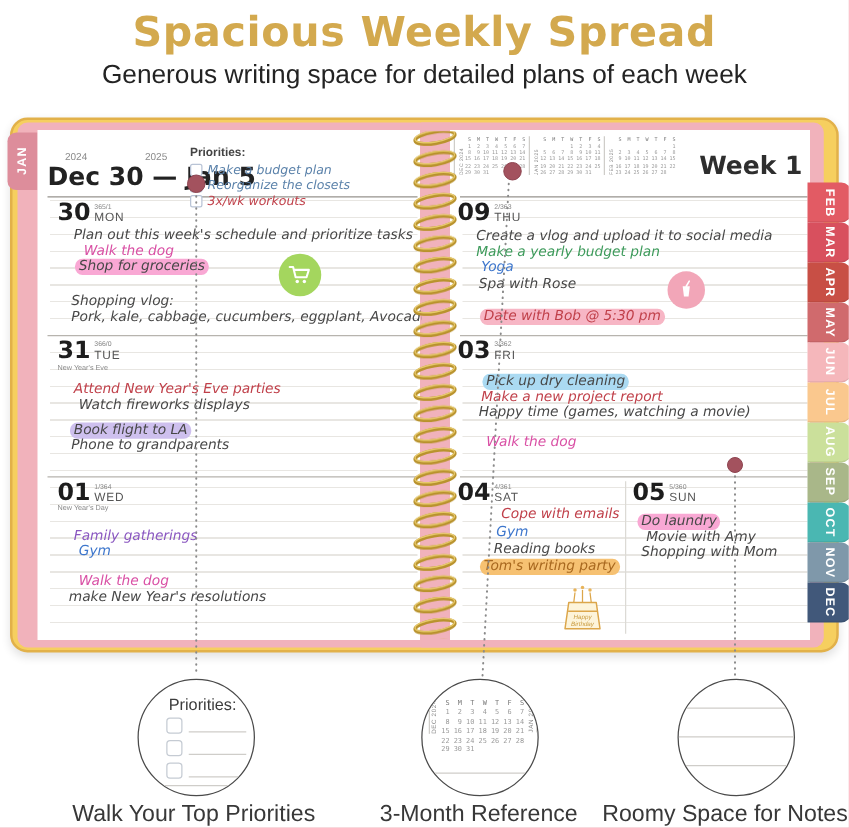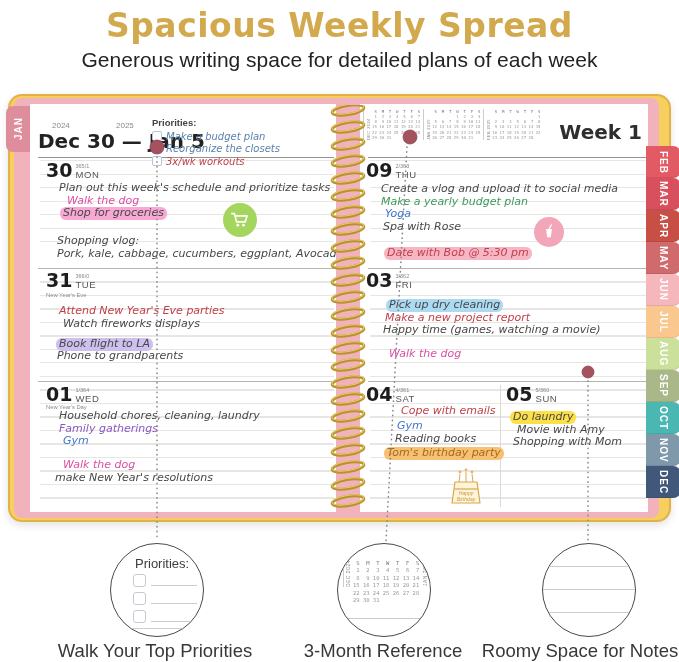--- a/index.html
+++ b/index.html
@@ -55,21 +55,21 @@
   .frac{font-style:normal;font-size:5.5px;color:#888;}
   .abbr{font-style:normal;font-size:9.5px;color:#555;letter-spacing:.6px;}
   .day-note{position:absolute;font-size:5.8px;color:#8a8a8a;}
 
   
   .hw{font-family:"DejaVu Sans", sans-serif;font-style:italic;font-size:11px;white-space:nowrap;}
   .entry{position:absolute;line-height:12.5px;padding:0 3px;border-radius:6px;}
   .ink-dark{color:#474747}.ink-pink{color:#d94fa4}.ink-red{color:#c0404a}.ink-green{color:#3c9a5a}
   .ink-blue{color:#3d76cc}.ink-purple{color:#8a57c0}.ink-slate{color:#5b82aa}.ink-brown{color:#a8681f}
   .hl-green{background:#f9a8d4}.hl-purple{background:#cec0ee}.hl-pink{background:#f7b6c5}
-  .hl-blue{background:#abdaf2}.hl-orange{background:#f6c172}.hl-teal{background:#fde047}
+  .hl-blue{background:#abdaf2}.hl-orange{background:#f6c172}.hl-teal{background:#f9a8d4}
 
   
   .icon-circle{position:absolute;border-radius:50%;display:flex;align-items:center;justify-content:center;}
   .cart{width:34px;height:34px;background:#a4d65e;}
   .drink{width:30px;height:30px;background:#f2a6b8;}
 
   
   .minicals{position:absolute;left:3px;top:5px;display:flex;gap:3px;}
   .minical{display:flex;gap:1px;border-left:1px solid #cfcdc9;padding-left:2px;}
   .mc-label{writing-mode:vertical-rl;transform:rotate(180deg);font-size:4px;color:#888;letter-spacing:.4px;}
@@ -172,21 +172,20 @@
     <span class="hw entry ink-dark" style="left:24px;top:246px">Phone to grandparents</span>
 
     <div class="day-head" style="left:16px;top:281px">
       <span class="dnum">01</span>
       <span class="dmeta">
           <i class="frac">1/364</i>
           <i class="abbr">WED</i>
         </span>
     </div>
     <span class="day-note" style="left:16px;top:300px">New Year's Day</span>
-    <span class="hw entry ink-dark" style="left:26px;top:306px">Household chores, cleaning, laundry</span>
     <span class="hw entry ink-purple" style="left:26px;top:319px">Family gatherings</span>
     <span class="hw entry ink-blue" style="left:30px;top:331px">Gym</span>
     <span class="hw entry ink-pink" style="left:30px;top:355px">Walk the dog</span>
     <span class="hw entry ink-dark" style="left:22px;top:368px">make New Year's resolutions</span>
   </div>
 
   <div class="page page-right">
     <div class="rules"></div>
     <div class="divider head" style="top:53px"></div>
     <div class="divider" style="top:164px"></div>
@@ -264,21 +263,21 @@
     <div class="day-head" style="left:6px;top:281px">
       <span class="dnum">04</span>
       <span class="dmeta">
           <i class="frac">4/361</i>
           <i class="abbr">SAT</i>
         </span>
     </div>
     <span class="hw entry ink-red" style="left:38px;top:301px">Cope with emails</span>
     <span class="hw entry ink-blue" style="left:34px;top:316px">Gym</span>
     <span class="hw entry ink-dark" style="left:32px;top:329px">Reading books</span>
-    <span class="hw entry ink-brown hl-orange" style="left:24px;top:343px">Tom's birthday party</span>
+    <span class="hw entry ink-brown hl-orange" style="left:24px;top:343px">Tom's writing party</span>
     <span class="abs" style="left:85px;top:358px">
       <svg width="42" height="44" viewBox="0 0 42 44">
         <g stroke="#dca64a" fill="#fdf4da" stroke-width="1.2" stroke-linejoin="round">
           <path d="M10 20 L32 20 L35 41 L7 41 Z"></path>
           <path d="M9.5 27 L33 27" fill="none"></path>
         </g>
         <g stroke="#dca64a" stroke-width="1">
           <line x1="15" y1="12" x2="14" y2="20"></line>
             <line x1="21" y1="10" x2="21" y2="20"></line>
             <line x1="27" y1="12" x2="28" y2="20"></line>

